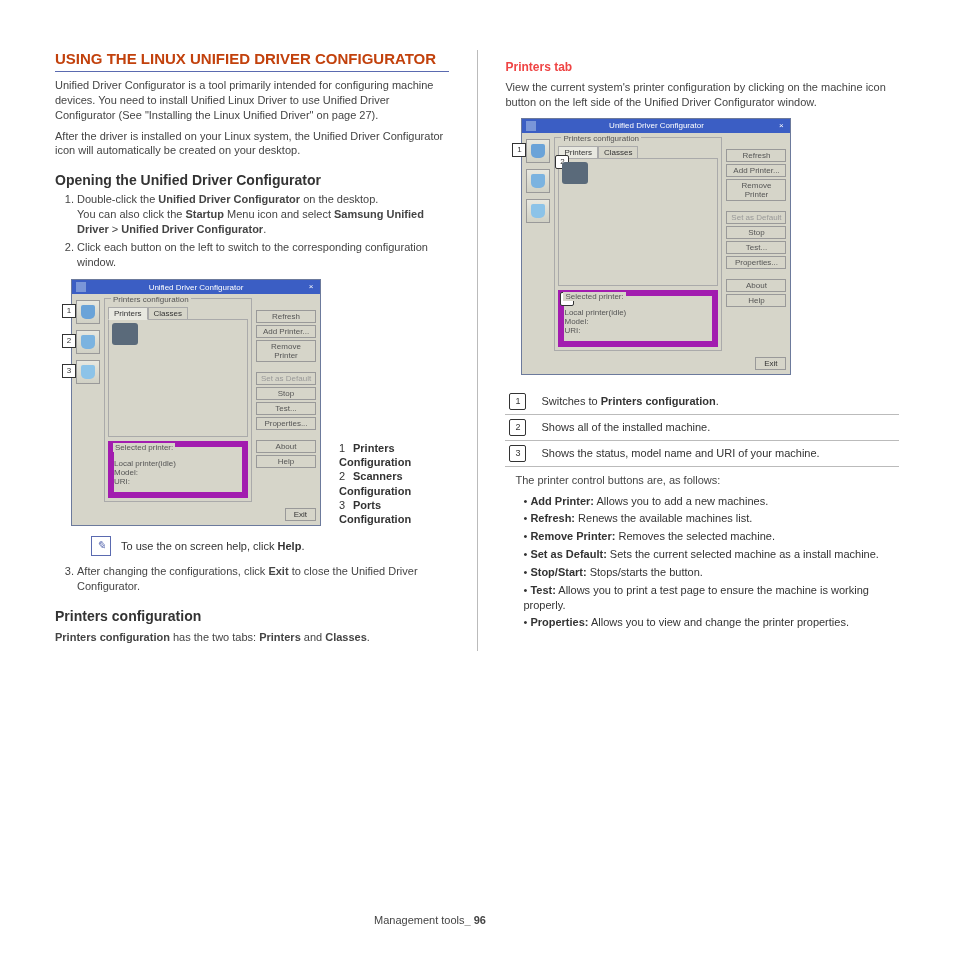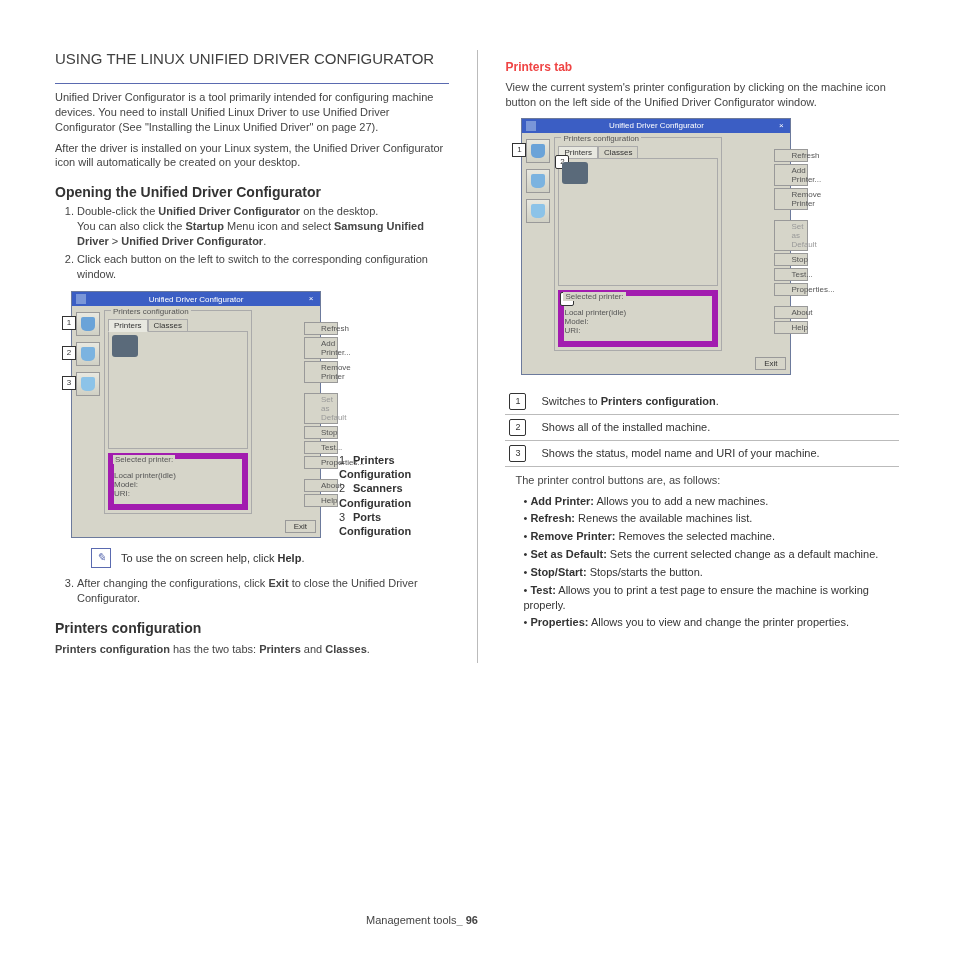--- a/index.html
+++ b/index.html
@@ -10,26 +10,26 @@
     width: 954px;
     box-sizing: border-box;
     color: #333;
     position: relative;
     height: 954px;
   }
   .columns { display: flex; gap: 0; }
   .col { width: 420px; padding: 0; }
   .divider { width: 1px; background: #bbb; margin: 0 28px; align-self: stretch; }
   h1 {
-    color: #404040;
+    color: #c2410c;
     font-size: 15px;
-    font-weight: normal;
+    font-weight: bold;
     margin: 0 0 6px 0;
     border-bottom: 1px solid #5a6ab0;
-    padding-bottom: 16px;
+    padding-bottom: 4px;
   }
   h2 { font-size: 14px; font-weight: bold; margin: 14px 0 4px 0; color: #333; }
   h3 { font-size: 12px; font-weight: bold; margin: 10px 0 4px 0; color: #ef4444; }
   p { margin: 6px 0; line-height: 1.35; color: #444; }
   ol { margin: 4px 0; padding-left: 22px; color: #444; }
   ol li { margin: 3px 0; line-height: 1.35; }
   ul.control { list-style: none; padding-left: 18px; margin: 4px 0; }
   ul.control li::before { content: "•  "; }
   ul.control li { margin: 3px 0; line-height: 1.35; }
   .bold { font-weight: bold; }
@@ -50,34 +50,34 @@
   .main-area { flex:1; border:1px solid #aaa; background:#d6d5c9; padding:3px; position:relative; }
   .fieldset-label { font-size: 8px; position:relative; top:-7px; left:3px; background:#d6d5c9; padding:0 2px; color:#555;}
   .tabs { display:flex; gap:0; margin-top:-4px; }
   .tab { border:1px solid #aaa; padding:1px 5px; background:#d6d5c9; font-size:8px; }
   .tab.active { background:#e8e8e0; border-bottom:1px solid #e8e8e0; }
   .content-box { border:1px solid #aaa; height:110px; background:#d6d5c9; margin-top:-1px; padding:3px; }
   .printer-icon { width:26px; height:22px; background:#5a6a7a; border-radius:3px; position:relative; }
   .sel-box { border:6px solid #a21caf; padding:3px 5px 6px 0; margin-top:4px; font-size:8px; color:#555;}
   .sel-box .lbl { position:relative; top:-7px; left:-1px; background:#d6d5c9; padding:0 2px; }
   .buttons-col { width:60px; display:flex; flex-direction:column; gap:2px; padding-top:12px;}
-  .wbtn { border:1px solid #999; background:#d6d5c9; font-size:8px; padding:1px 16px; text-align:center; color:#555;margin-left:48px; }
+  .wbtn { border:1px solid #999; background:#d6d5c9; font-size:8px; padding:1px 2px; text-align:center; color:#555; }
   .wbtn.dis { color:#999; }
   .exit-row { display:flex; justify-content:flex-end; padding:2px 4px 4px 4px; }
   .exit-btn { border:1px solid #999; background:#d6d5c9; font-size:8px; padding:1px 8px; }
   .legend { font-size: 11px; line-height: 1.3; }
   .legend .num { color:#333; display:inline-block; width:14px; }
   .legend .txt { font-weight: bold; }
   .note-row { display:flex; gap:10px; align-items:center; margin:8px 0; }
   .note-icon { width:18px; height:18px; border:1px solid #5a6ab0; color:#5a6ab0; text-align:center; line-height:16px; font-size:11px; font-style:italic; }
   .callout-table { width:100%; border-collapse:collapse; margin-bottom:6px; }
   .callout-table td { padding:4px 4px; border-bottom:1px solid #bbb; vertical-align:middle; }
   .callout-table td.num-cell { width:24px; }
   .callout-num { display:inline-block; width:15px; height:15px; border:1px solid #333; text-align:center; line-height:15px; font-size:9px; border-radius:2px; }
-  .footer { position:absolute; bottom:28px; left:0; width:844px; text-align:center; font-size:11px; color:#444; }
+  .footer { position:absolute; bottom:28px; left:8px; width:844px; text-align:center; font-size:11px; color:#444; }
   .inner-call { position:absolute; width:12px; height:12px; border:1px solid #333; background:#fff; text-align:center; line-height:12px; font-size:8px; font-family:Arial; border-radius:2px;}
 </style>
 </head>
 <body>
 
 <div class="columns">
 
   <div class="col">
     <h1>USING THE LINUX UNIFIED DRIVER CONFIGURATOR</h1>
     <p>Unified Driver Configurator is a tool primarily intended for configuring machine devices. You need to install Unified Linux Driver to use Unified Driver Configurator (See "Installing the Linux Unified Driver" on page 27).</p>
@@ -254,21 +254,21 @@
         <td><span>Shows the status, model name and URI of your machine.</span></td>
       </tr>
     </tbody>
       </table>
 
     <p style="margin-left:10px;">The printer control buttons are, as follows:</p>
     <ul class="control">
       <li><span class="bold">Add Printer:</span><span>  Allows you to add a new machines.</span></li>
       <li><span class="bold">Refresh:</span><span>  Renews the available machines list.</span></li>
       <li><span class="bold">Remove Printer:</span><span>  Removes the selected machine.</span></li>
-      <li><span class="bold">Set as Default:</span><span>  Sets the current selected change as a default machine.</span></li>
+      <li><span class="bold">Set as Default:</span><span>  Sets the current selected machine as a install machine.</span></li>
       <li><span class="bold">Stop/Start:</span><span>  Stops/starts the button.</span></li>
       <li><span class="bold">Test:</span><span>  Allows you to print a test page to ensure the machine is working properly.</span></li>
       <li><span class="bold">Properties:</span><span>  Allows you to view and change the printer properties.</span></li>
     </ul>
   </div>
 </div>
 
 <div class="footer">
   <span>Management tools</span><span class="bold">_ 96</span>
 </div>

